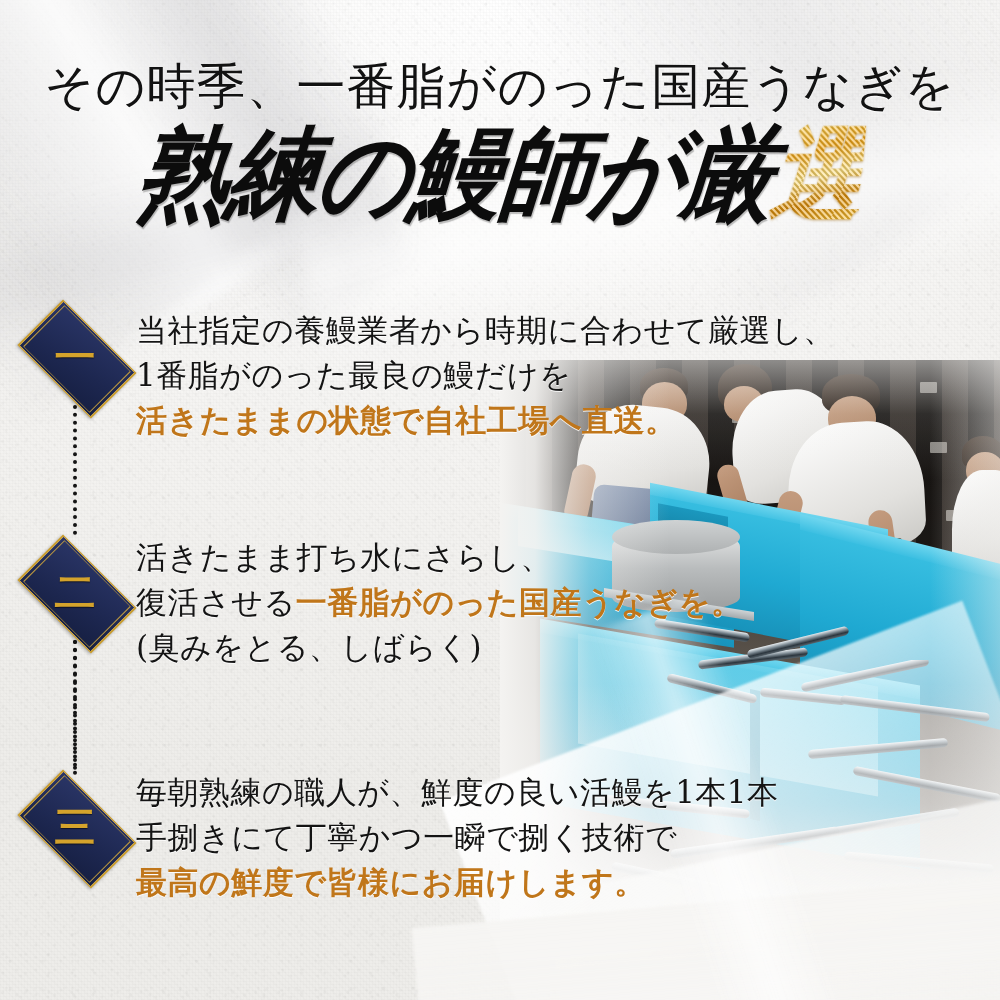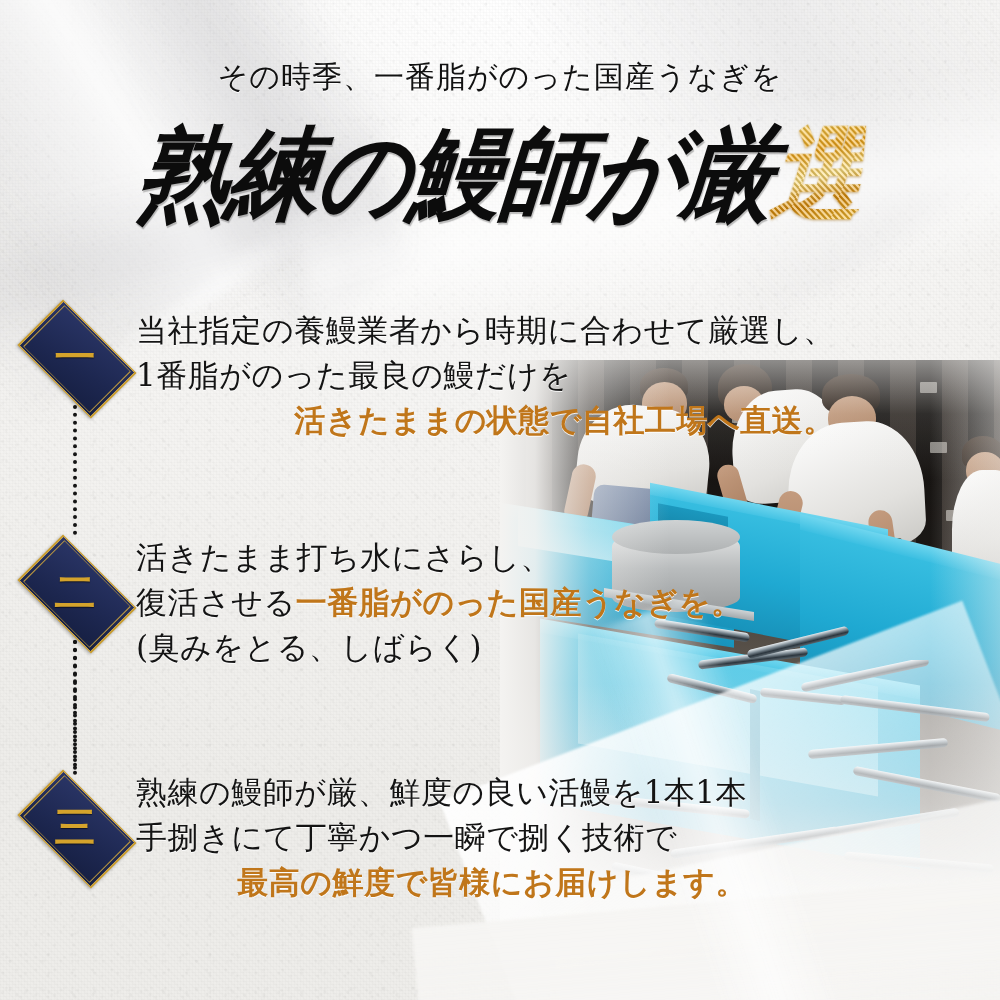--- a/index.html
+++ b/index.html
@@ -94,21 +94,21 @@
   .s2{left:560px;top:840px;width:520px;height:260px;transform:rotate(-12deg);
       background:linear-gradient(160deg,rgba(250,250,249,.96),rgba(250,250,249,.62) 50%,rgba(250,250,249,.05));filter:blur(1.6px);}
   .s3{left:420px;top:900px;width:640px;height:220px;transform:rotate(-5deg);
       background:linear-gradient(180deg,rgba(246,245,243,.98),rgba(246,245,243,.80) 55%,rgba(246,245,243,.22));filter:blur(1.4px);}
   .s4{left:660px;top:600px;width:120px;height:460px;transform:rotate(-19deg);
       background:linear-gradient(90deg,rgba(255,255,255,.0),rgba(255,255,255,.62),rgba(255,255,255,.0));filter:blur(3px);}
 
   
   .headline{position:absolute;left:0;top:62px;width:1000px;text-align:center;
      font-family:"DejaVu Serif","Liberation Serif",serif;
-     font-size:30px;line-height:1;color:#121212;letter-spacing:1px;font-weight:400;
+     font-size:49px;line-height:1;color:#121212;letter-spacing:1px;font-weight:400;
      text-shadow:0 1px 0 rgba(255,255,255,.9);}
   .maintitle{position:absolute;left:0;top:128px;width:1000px;text-align:center;white-space:nowrap;}
   .mt-ink{display:inline-block;
      font-family:"DejaVu Serif","Liberation Serif",serif;
      font-weight:700;font-style:italic;font-size:92px;line-height:1;color:#0c0c0c;
      letter-spacing:-2px;transform:skewX(-5deg) scaleY(1.1);
      text-shadow:1px 2px 1px rgba(0,0,0,.25);}
   .mt-gold{display:inline-block;
      font-family:"DejaVu Serif","Liberation Serif",serif;
      font-weight:700;font-style:italic;font-size:92px;line-height:1;letter-spacing:-2px;
@@ -132,21 +132,21 @@
      font-family:"DejaVu Serif","Liberation Serif",serif;
      font-size:41px;font-weight:700;color:#d4a32c;letter-spacing:0;
      text-shadow:0 1px 1px rgba(0,0,0,.55);}
   .dots{position:absolute;left:73px;width:0;border-left:4px dotted #151515;}
 
   .body-txt{position:absolute;left:136px;
      font-family:"DejaVu Serif","Liberation Serif",serif;
      font-size:31px;line-height:45px;color:#141414;letter-spacing:.5px;white-space:nowrap;
      text-shadow:0 1px 0 rgba(255,255,255,.85);}
   .hl{color:#c0761a;font-weight:700;}
-  .line-hl{color:#c0761a;font-weight:700;text-align:right;}
+  .line-hl{color:#c0761a;font-weight:700;}
 </style>
 </head>
 <body>
 
 <div id="stage">
 
   <div class="paper"></div>
   <div class="paper-grain"></div>
   <div class="paper-grain2"></div>
   <div class="band b1"></div>
@@ -281,19 +281,19 @@
     </div>
   </div>
 
   <div class="step" style="top:770px;">
     <div class="dots" style="top:-130px;height:135px;"></div>
     <div class="dia-wrap" style="top:0px;">
       <div class="diamond"></div>
       <div class="dia-num">三</div>
     </div>
     <div class="body-txt" style="top:0px;">
-      <div>熟練の鰻師が厳、鮮度の良い活鰻を1本1本</div>
+      <div>毎朝熟練の職人が、鮮度の良い活鰻を1本1本</div>
       <div>手捌きにて丁寧かつ一瞬で捌く技術で</div>
       <div class="line-hl">最高の鮮度で皆様にお届けします。</div>
     </div>
   </div>
 
 </div>
 
 </body></html>

